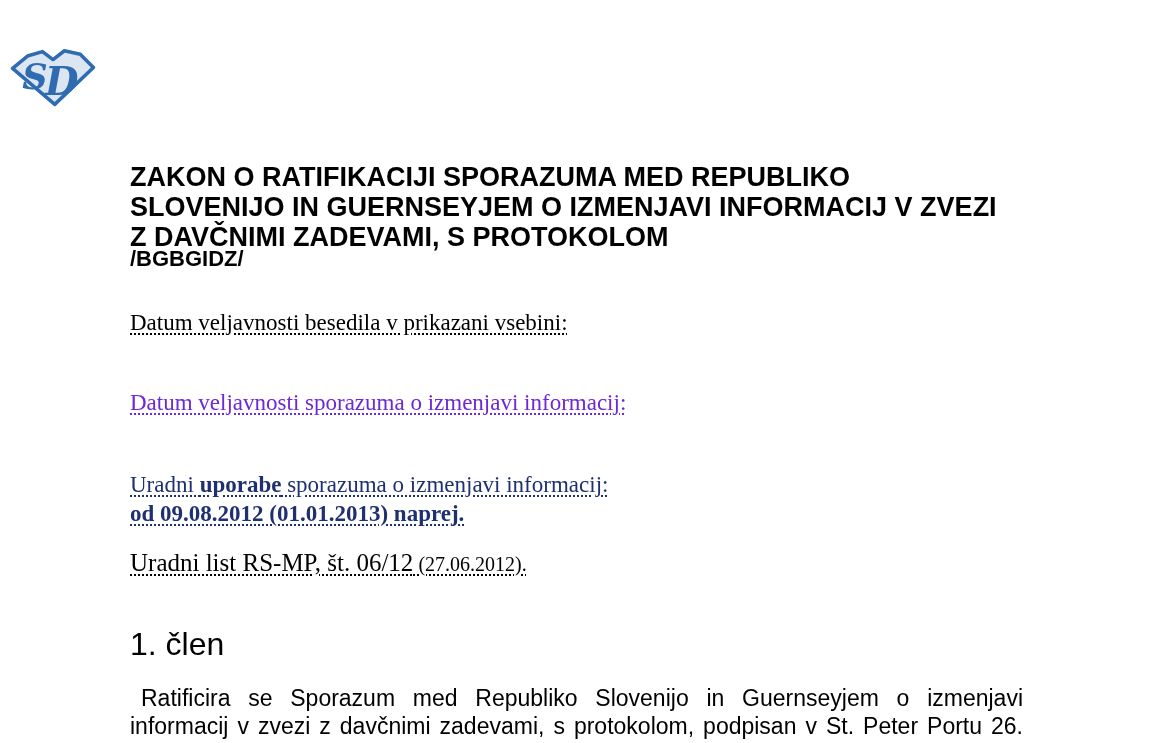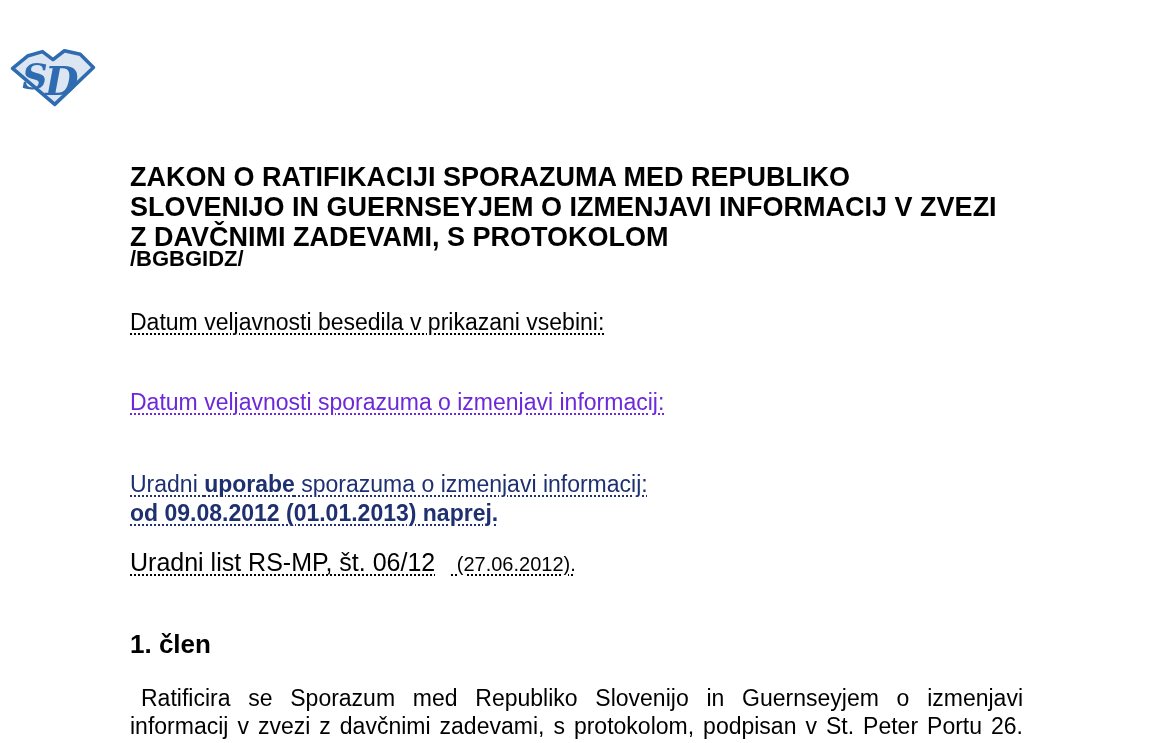--- a/index.html
+++ b/index.html
@@ -15,28 +15,29 @@
   .title .tline{white-space:nowrap;}
   .code{top:244px;font-size:22px;font-weight:bold;line-height:30px;}
   .sect{font-size:23px;line-height:29px;}
   .sect .ln{display:block;}
   .u{
     text-decoration-line:underline;
     text-decoration-style:dotted;
     text-decoration-thickness:2px;
     text-underline-offset:3px;
     cursor:pointer;
+    font-family:Liberation Serif, serif;
   }
   .s1{top:308px;color:#000;}
   .s2{top:388px;color:#6d28d9;}
   .s3{top:470px;color:#1e3070;}
   .s3 .bold, .bold{font-weight:bold;}
   .s4{top:548px;color:#000;font-size:25px;line-height:29px;}
-  .s4 .small{font-size:20px;margin-left:16px;}
-  .clen{top:630px;font-size:26px;font-weight:bold;line-height:28px;}
+  .s4 .small{font-size:20px;}
+  .clen{top:630px;font-size:32px;font-weight:normal;line-height:28px;}
   .para{
     top:684px;font-size:23px;line-height:28px;
     text-align:justify;text-align-last:left;text-indent:11px;
   }
 </style>
 </head>
 <body>
 
 <div class="page">
 

